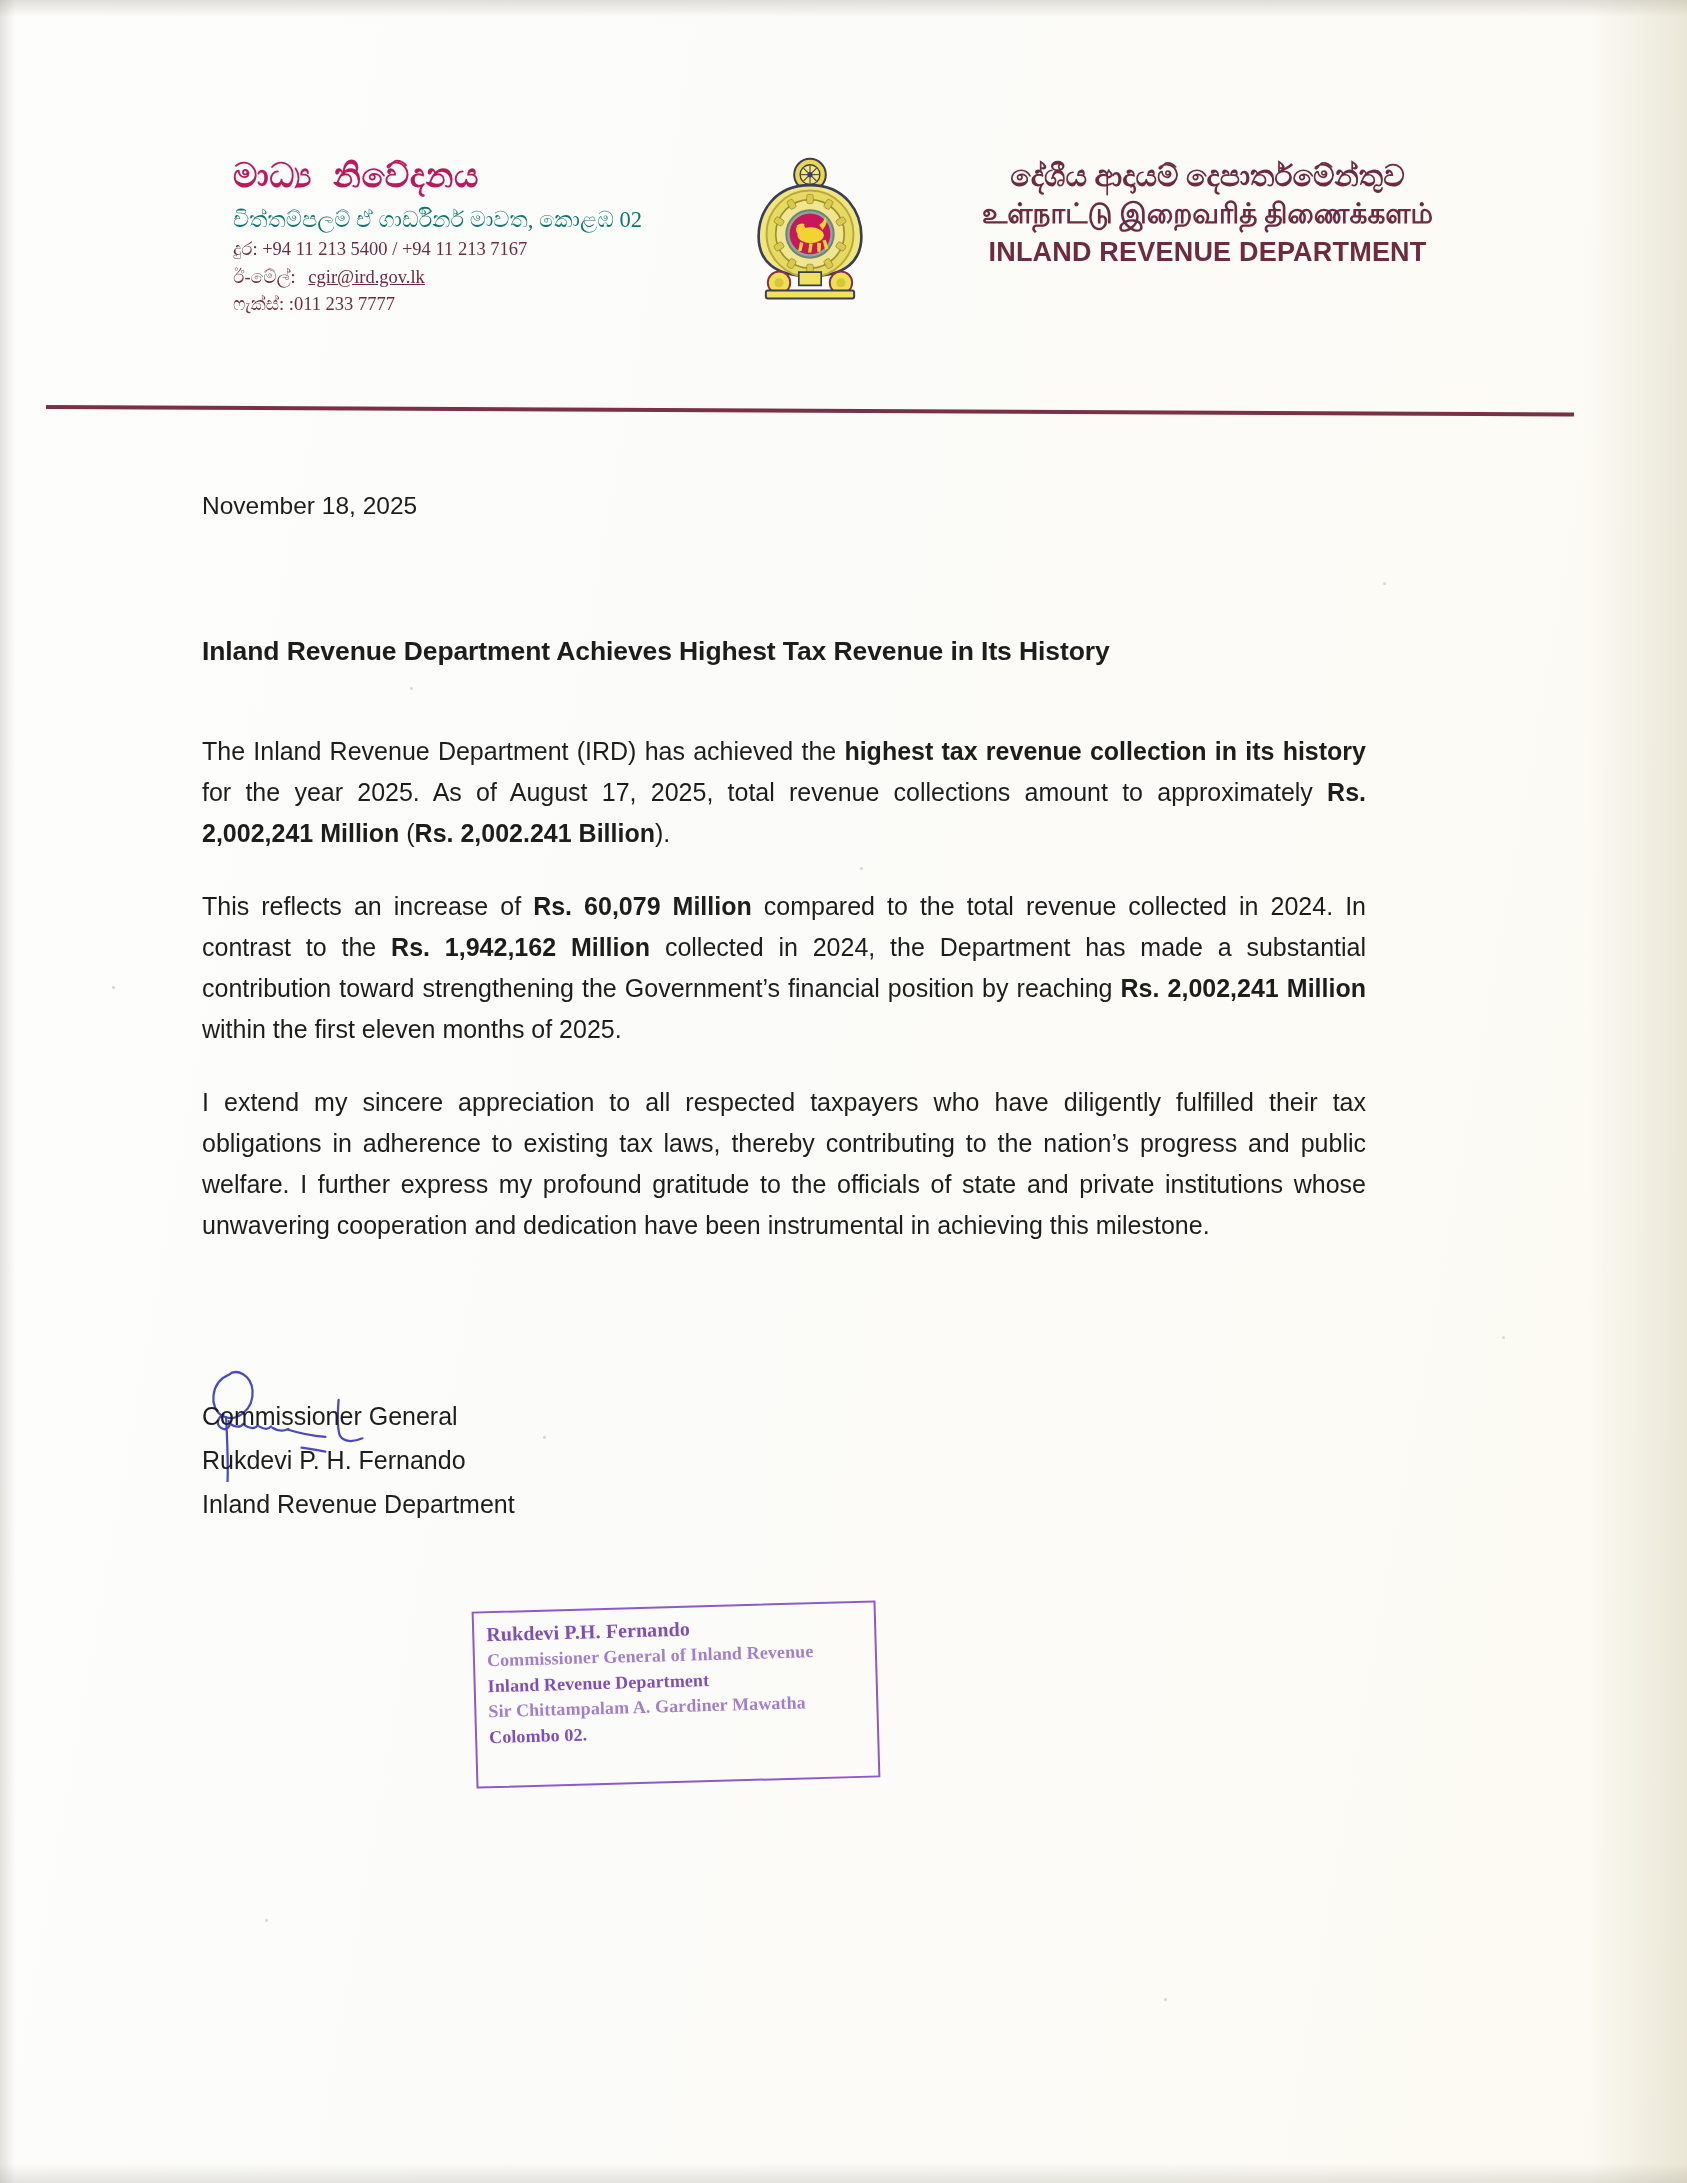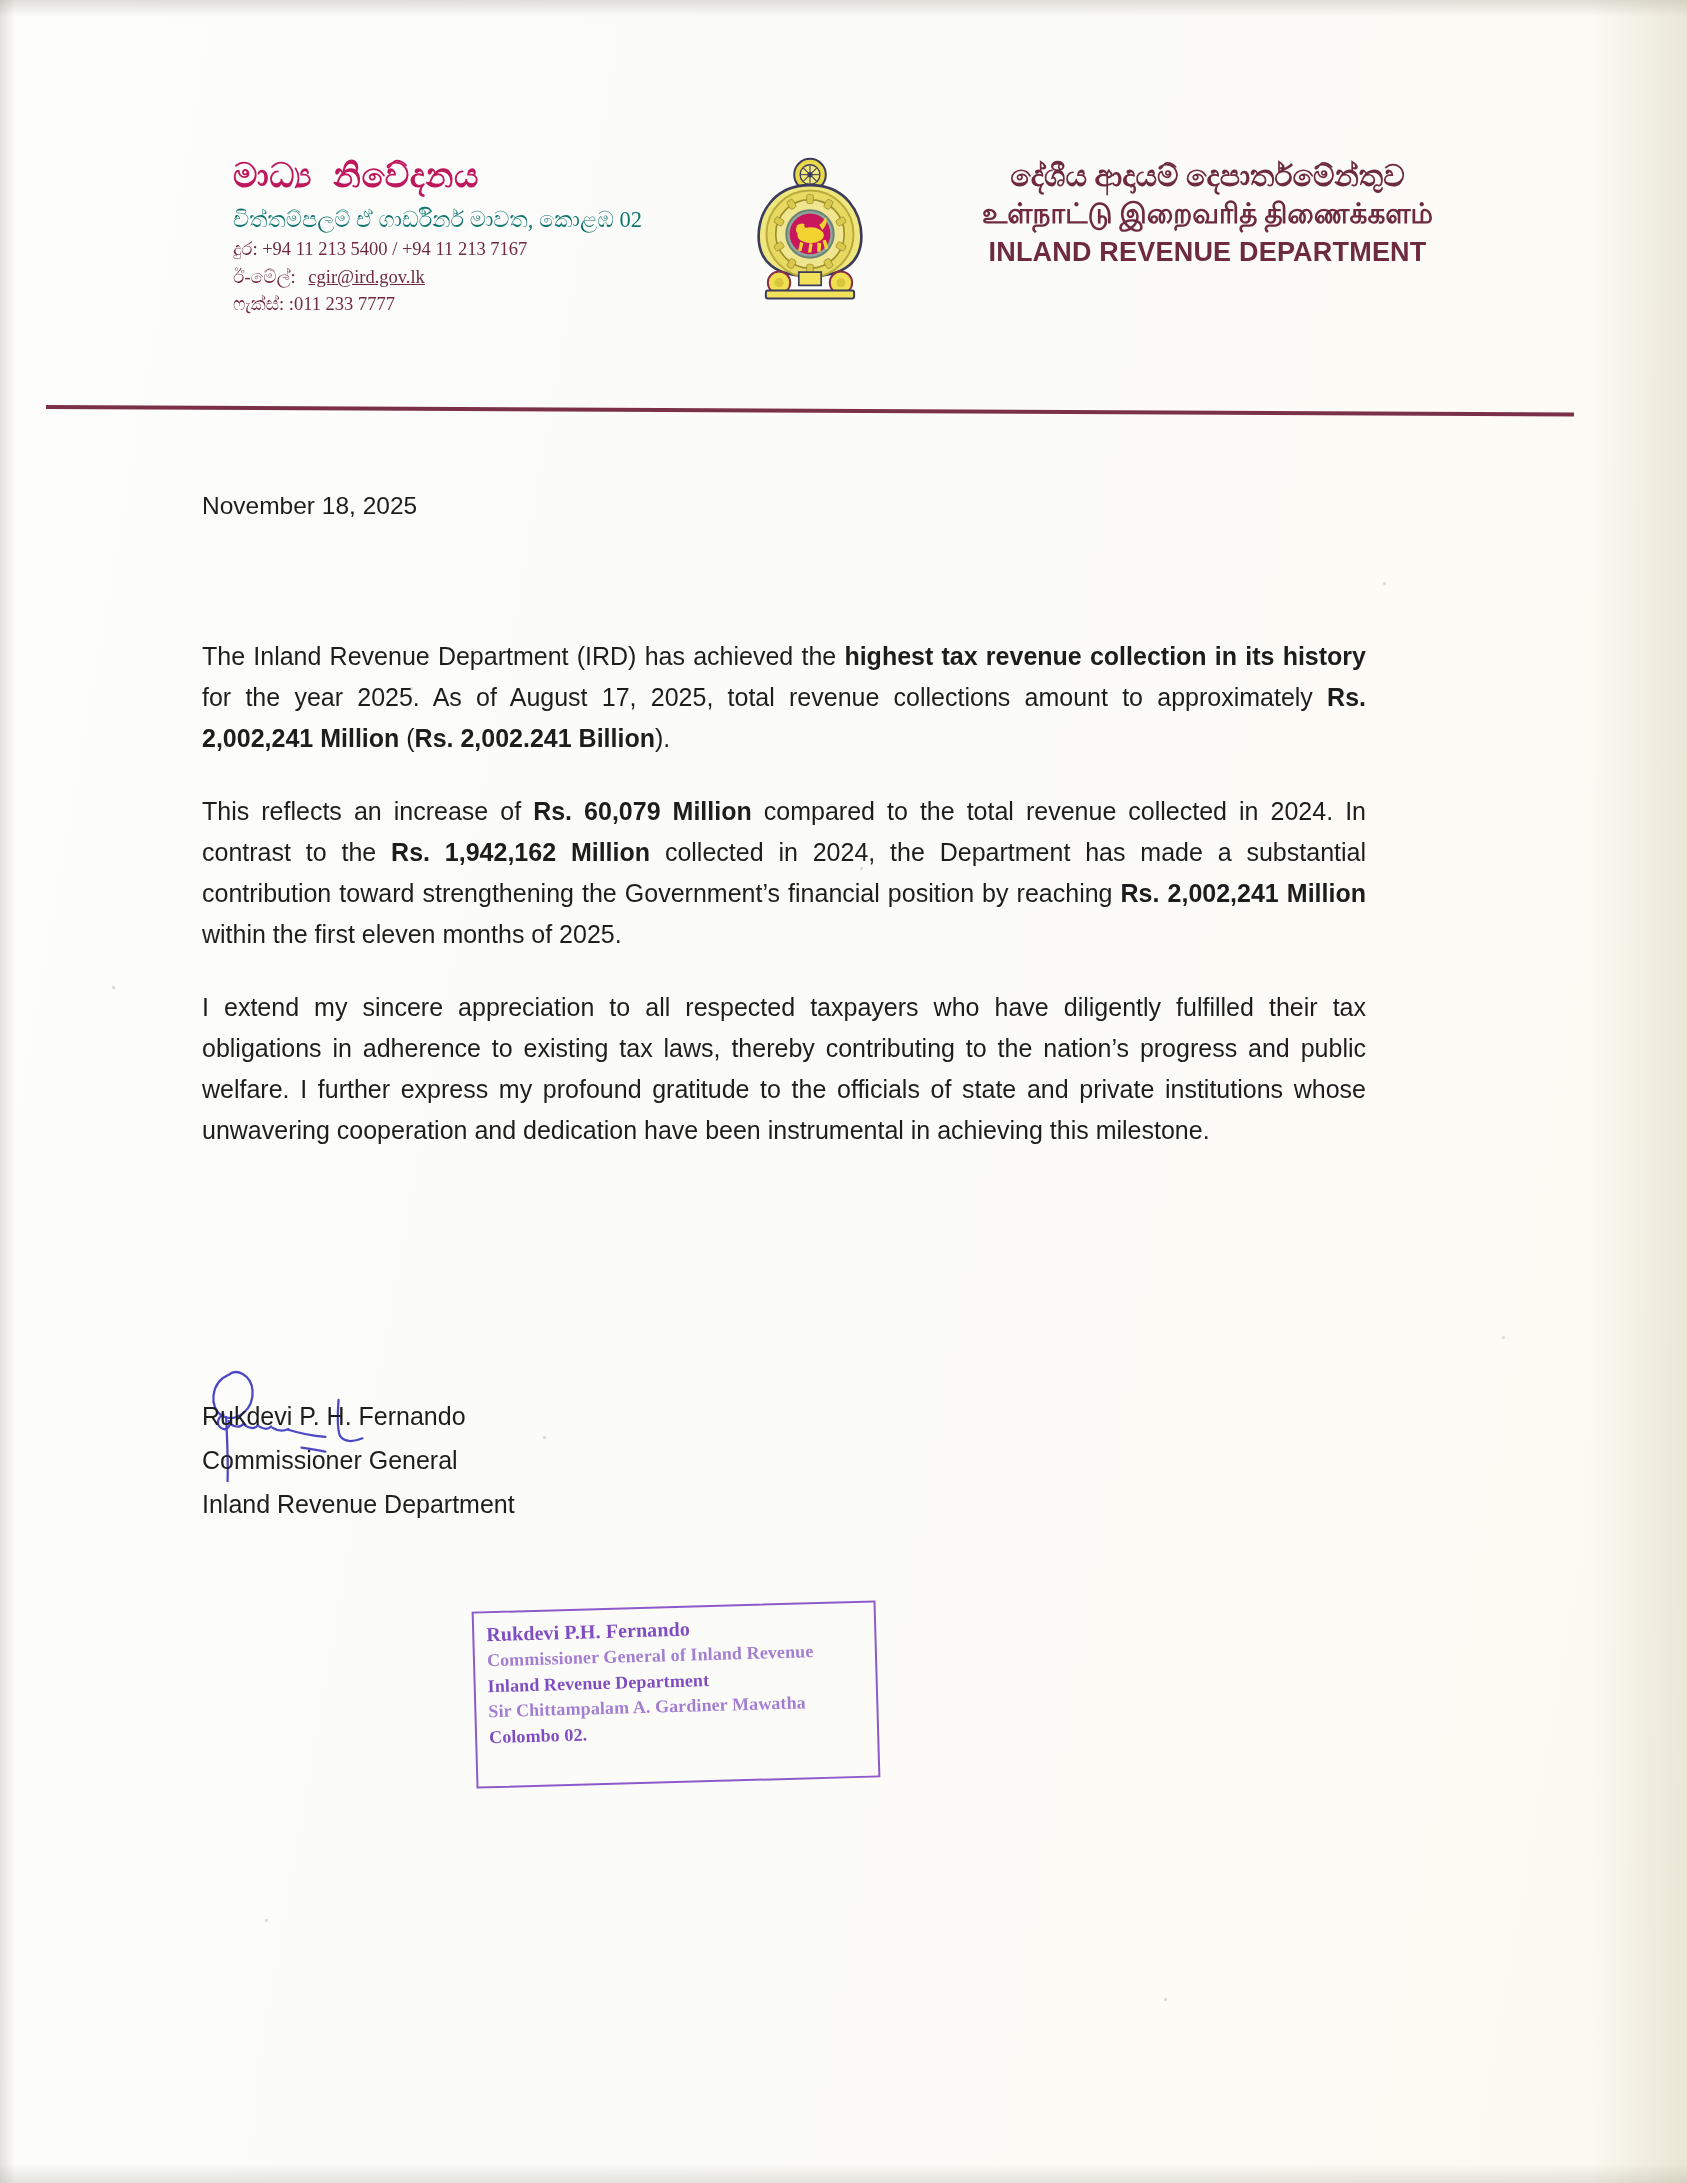--- a/index.html
+++ b/index.html
@@ -305,20 +305,21 @@
       <div class="lh-dept-en">INLAND REVENUE DEPARTMENT</div>
     </div>
   </div>
 
   <div class="rule"></div>
 
   <div class="body-wrap">
 
     <div class="doc-date">November 18, 2025</div>
 
+    <div class="headline">Inland Revenue Department Achieves Highest Tax Revenue in Its History</div>
 
     <p class="para">
       <span>The Inland Revenue Department (IRD) has achieved the </span><b>highest tax revenue collection in its history</b><span> for the year 2025. As of August 17, 2025, total revenue collections amount to approximately </span><b>Rs. 2,002,241 Million</b><span> (</span><b>Rs. 2,002.241 Billion</b><span>).</span>
     </p>
 
     <p class="para">
       <span>This reflects an increase of </span><b>Rs. 60,079 Million</b><span> compared to the total revenue collected in 2024. In contrast to the </span><b>Rs. 1,942,162 Million</b><span> collected in 2024, the Department has made a substantial contribution toward strengthening the Government’s financial position by reaching </span><b>Rs. 2,002,241 Million</b><span> within the first eleven months of 2025.</span>
     </p>
 
     <p class="para">I extend my sincere appreciation to all respected taxpayers who have diligently fulfilled their tax obligations in adherence to existing tax laws, thereby contributing to the nation’s progress and public welfare. I further express my profound gratitude to the officials of state and private institutions whose unwavering cooperation and dedication have been instrumental in achieving this milestone.</p>
@@ -332,22 +333,22 @@
         <path d="M62 122 C70 128 78 128 82 122"></path>
         <path d="M84 124 C92 130 100 130 104 124"></path>
         <path d="M106 126 C114 131 120 131 124 126"></path>
         <path d="M126 128 C134 133 142 134 150 130"></path>
         <path d="M150 131 C166 136 184 140 206 142"></path>
         <path d="M56 112 C58 150 59 196 58 214"></path>
         <path d="M226 86 C224 112 224 130 228 140 C234 150 248 150 262 144"></path>
         <path d="M170 158 C184 160 196 162 206 164"></path>
       </g>
     </svg>
+    <div class="sig-name-line">Commissioner General</div>
     <div class="sig-name-line">Rukdevi P. H. Fernando</div>
-    <div class="sig-name-line">Commissioner General</div>
     <div class="sig-name-line">Inland Revenue Department</div>
   </div>
 
   <div class="stamp">
     <div class="stamp-line s0">Rukdevi P.H. Fernando</div>
     <div class="stamp-line faded">Commissioner General of Inland Revenue</div>
     <div class="stamp-line">Inland Revenue Department</div>
     <div class="stamp-line faded">Sir Chittampalam A. Gardiner Mawatha</div>
     <div class="stamp-line">Colombo 02.</div>
   </div>

